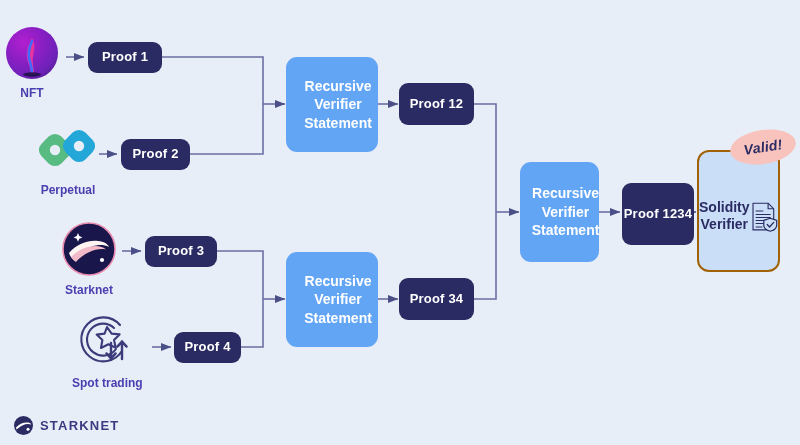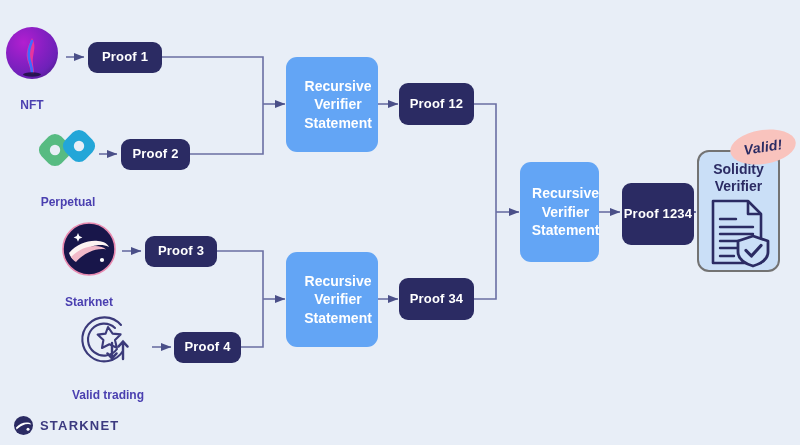--- a/index.html
+++ b/index.html
@@ -24,34 +24,33 @@
   }
   .rvs{
     background:#63a5f5;color:#ffffff;
     border-radius:11px;
     font-size:14px;font-weight:bold;
     line-height:1.32;
     padding-left:12px;
   }
   .solidity{
     background:#cadff7;
-    border:2px solid #737373;
+    border:2px solid #a16207;
     border-radius:12px;
-    flex-direction:column;
     justify-content:flex-start;
     padding-top:9px;
   }
   .solidity .sv-title{
     color:#2b2b63;font-size:14px;font-weight:bold;line-height:1.2;
     text-align:center;
   }
   .sv-doc{margin-top:2px;}
 
   .icon-wrap{position:absolute;display:flex;flex-direction:column;align-items:center;}
-  .icon-label{color:#4a3fb0;font-size:12px;font-weight:bold;margin-top:19px;white-space:nowrap;}
+  .icon-label{color:#4a3fb0;font-size:12px;font-weight:bold;margin-top:7px;white-space:nowrap;}
 
   .nft-circle{
     width:52px;height:52px;border-radius:50%;
     background:radial-gradient(circle at 34% 30%, #b21fd0 0%, #8a1fc4 38%, #6d21b8 68%, #3a1b6e 100%);
     position:relative;overflow:hidden;
   }
   .nft-circle .fig{
     position:absolute;left:50%;top:20%;transform:translateX(-50%);
   }
 
@@ -148,21 +147,21 @@
   <div class="icon-wrap" style="left:72px;top:313px;">
     <svg width="62" height="56" viewBox="0 0 62 56">
       <g fill="none" stroke="#3b3a7a" stroke-width="2.1" stroke-linecap="round">
         <path d="M44 12 A22 22 0 1 0 46 38"></path>
         <path d="M38 15 A16 16 0 1 0 40 36"></path>
         <path d="M31 14 l4.6 6.6 8 .8 -5.6 5.6 1.8 7.8 -7.4 -3.6 -7.4 3.8 1.4 -8 -5.8 -5.4 8-1 z" stroke-linejoin="round"></path>
         <path d="M35 30 L35 45 M30.4 40.4 L35 45.4 L39.6 40.4" stroke-width="2.4"></path>
         <path d="M46 46 L46 29 M41.4 33.6 L46 28.6 L50.6 33.6" stroke-width="2.4"></path>
       </g>
     </svg>
-    <div class="icon-label">Valid trading</div>
+    <div class="icon-label">Spot trading</div>
   </div>
 
   <div class="node proof" style="left:88px;top:42px;width:74px;height:31px;">Proof 1</div>
 
   <div class="node proof" style="left:121px;top:139px;width:69px;height:31px;">Proof 2</div>
 
   <div class="node proof" style="left:145px;top:236px;width:72px;height:31px;">Proof 3</div>
 
   <div class="node proof" style="left:174px;top:332px;width:67px;height:31px;">Proof 4</div>
 

